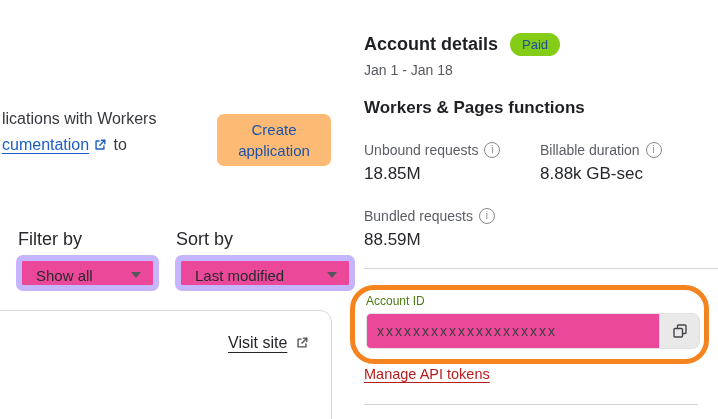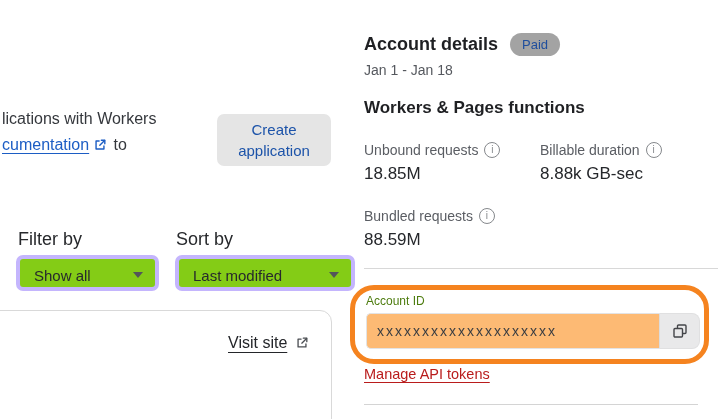--- a/index.html
+++ b/index.html
@@ -5,47 +5,47 @@
   html,body{margin:0;padding:0;background:#fff;}
   .stage{position:relative;width:718px;height:419px;overflow:hidden;background:#ffffff;
          font-family:"Liberation Sans",sans-serif;color:#25272b;}
 
   
   .intro{position:absolute;left:2px;top:106px;font-size:16px;line-height:26px;color:#35383d;white-space:nowrap;}
   .intro a{color:#1c5dc4;text-decoration:underline;text-underline-offset:3px;cursor:pointer;}
   .ext-icon{display:inline-block;vertical-align:-2px;margin:0 2px 0 4px;}
 
   .create-btn{position:absolute;left:217px;top:114px;width:114px;height:52px;
-              background:#e5e5e5;border:none;border-radius:7px;cursor:pointer;
+              background:#fdba74;border:none;border-radius:7px;cursor:pointer;
               font-family:"Liberation Sans",sans-serif;font-size:15px;line-height:21px;
               color:#1c53a9;text-align:center;padding:0 8px;}
 
   .field-label{position:absolute;font-size:18px;color:#27292c;}
   .lbl-filter{left:18px;top:229px;}
   .lbl-sort{left:176px;top:229px;}
 
-  .select{position:absolute;height:36px;background:#84cc16;border:4px solid #c4b5fd;border-radius:7px;
+  .select{position:absolute;height:36px;background:#ec4899;border:6px solid #c4b5fd;border-radius:7px;
           display:flex;align-items:center;justify-content:space-between;
           padding:4px 12px 0 14px;font-size:15px;color:#27292c;cursor:pointer;box-sizing:border-box;}
   .sel-filter{left:16px;top:255px;width:143px;}
   .sel-sort{left:175px;top:255px;width:180px;}
   .caret{width:0;height:0;border-left:5px solid transparent;border-right:5px solid transparent;
          border-top:6px solid #53565a;margin-left:10px;}
 
   .project-card{position:absolute;left:-16px;top:310px;width:348px;height:130px;background:#fff;
                 border:1px solid #d9d9d9;border-radius:12px 12px 0 0;box-sizing:border-box;}
   .visit-site{position:absolute;left:228px;top:334px;display:flex;align-items:center;gap:8px;
               font-size:16px;color:#24262a;cursor:pointer;}
   .visit-site .txt{text-decoration:underline;text-underline-offset:4px;}
   .visit-site svg{color:#4a4d52;}
 
   
   .acct-header{position:absolute;left:364px;top:33px;display:flex;align-items:center;gap:12px;}
   .acct-title{margin:0;font-size:18px;font-weight:700;color:#1f2023;}
-  .badge{background:#a3a3a3;color:#1f4e9d;font-size:13px;padding:4px 12px;border-radius:13px;}
+  .badge{background:#84cc16;color:#1f4e9d;font-size:13px;padding:4px 12px;border-radius:13px;}
 
   .date-range{position:absolute;left:364px;top:62px;font-size:14px;color:#55585e;}
   .section-title{position:absolute;left:364px;top:98px;margin:0;font-size:17px;font-weight:700;color:#1f2023;}
 
   .stat{position:absolute;}
   .stat-0{left:364px;top:142px;}
   .stat-1{left:540px;top:142px;}
   .stat-2{left:364px;top:208px;}
   .stat-label{display:flex;align-items:center;gap:6px;font-size:14px;color:#5a5d63;}
   .stat-value{margin-top:6px;font-size:17px;color:#25272b;}
@@ -55,21 +55,21 @@
 
   .divider{position:absolute;height:1px;background:#d8d8d8;}
   .div-top{left:364px;top:268px;width:354px;}
   .div-bottom{left:364px;top:404px;width:334px;background:#d4d4d4;}
 
   .annotation{position:absolute;left:350px;top:285px;width:359px;height:79px;
               border:5px solid #f5831f;border-radius:24px;box-sizing:border-box;pointer-events:none;}
 
   .acctid-label{position:absolute;left:366px;top:294px;font-size:12px;color:#4d7c0f;}
   .acctid-row{position:absolute;left:366px;top:313px;width:334px;height:36px;display:flex;}
-  .acctid-input{flex:1;min-width:0;background:#fdba74;border:1px solid #e3e3e4;border-right:none;
+  .acctid-input{flex:1;min-width:0;background:#ec4899;border:1px solid #e3e3e4;border-right:none;
                 border-radius:5px 0 0 5px;padding:0 10px;font-family:"Liberation Sans",sans-serif;
                 font-size:14px;color:#3c3e42;letter-spacing:2px;outline:none;}
   .copy-btn{width:41px;background:#e9e9ea;border:1px solid #e0e0e1;border-left:1px solid #dcdcdd;
             border-radius:0 8px 8px 0;display:flex;align-items:center;justify-content:center;cursor:pointer;padding:0;}
 
   .manage-link{position:absolute;left:364px;top:366px;font-size:14.5px;color:#b91c1c;
                text-decoration:underline;text-underline-offset:3px;cursor:pointer;}
 </style>
 </head>
 <body>

